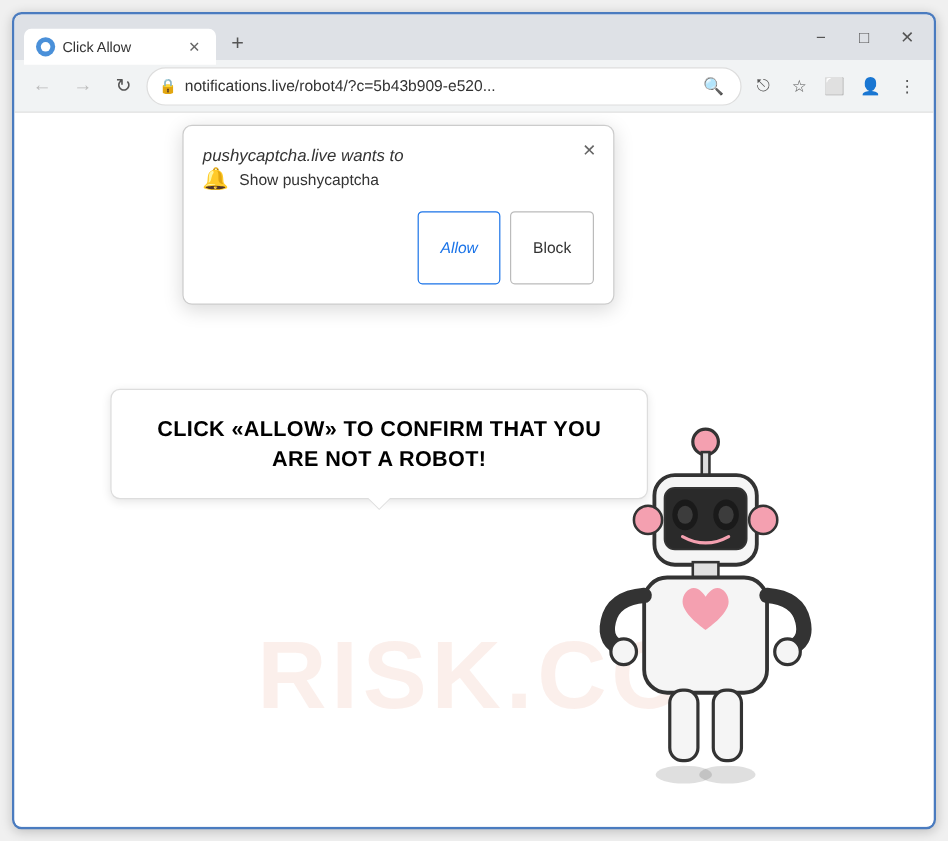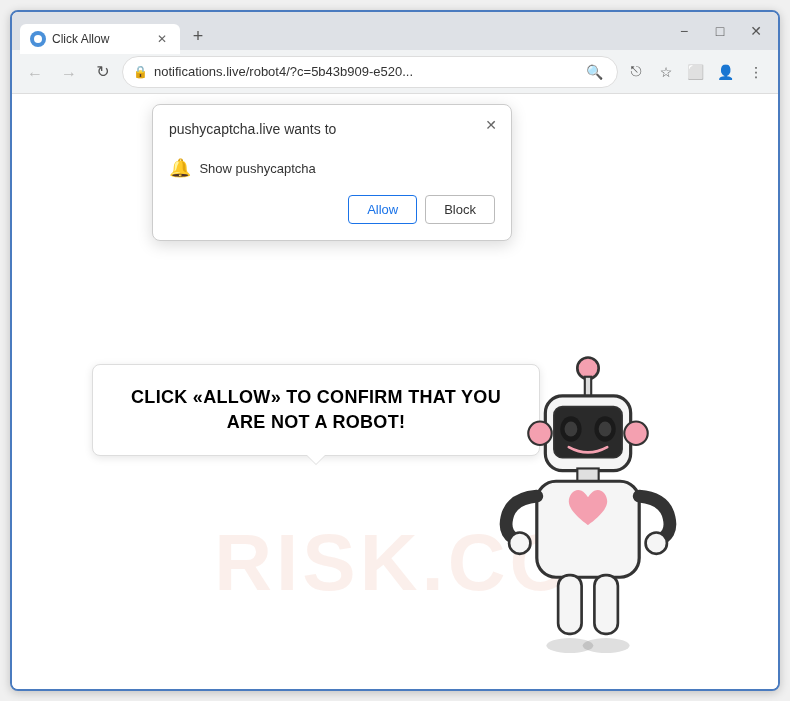--- a/index.html
+++ b/index.html
@@ -257,21 +257,22 @@
       justify-content: center;
       cursor: pointer;
       border-radius: 50%;
       font-size: 14px;
       color: #666;
     }
 
     .popup-title {
       font-size: 14px;
       color: #333;
-      margin-bottom: 20px;
+      margin-bottom: 1px;
+      font-style: italic;
     }
 
     .popup-permission {
       display: flex;
       align-items: center;
       gap: 8px;
       margin-bottom: 16px;
     }
 
     .bell-icon {
@@ -291,45 +292,45 @@
     }
 
     .btn-allow {
       padding: 6px 18px;
       border: 1px solid #1a73e8;
       border-radius: 4px;
       background: #fff;
       color: #1a73e8;
       font-size: 13px;
       cursor: pointer;
+      font-style: italic;
     }
 
     .btn-block {
-      padding: 6px 18px;
+      padding: 22px 18px;
       border: 1px solid #bbb;
       border-radius: 4px;
       background: #fff;
       color: #333;
       font-size: 13px;
       cursor: pointer;
     }
 
     
     .speech-bubble {
       position: absolute;
       top: 230px;
       left: 80px;
       width: 448px;
       background: #fff;
       border: 1px solid #ddd;
       border-radius: 8px;
       padding: 20px 24px;
       box-shadow: 0 2px 8px rgba(0,0,0,0.1);
       z-index: 5;
-      margin-top: 40px;
     }
 
     .speech-bubble::after {
       content: '';
       position: absolute;
       bottom: -20px;
       left: 50%;
       transform: translateX(-50%);
       border: 10px solid transparent;
       border-top-color: #ddd;

